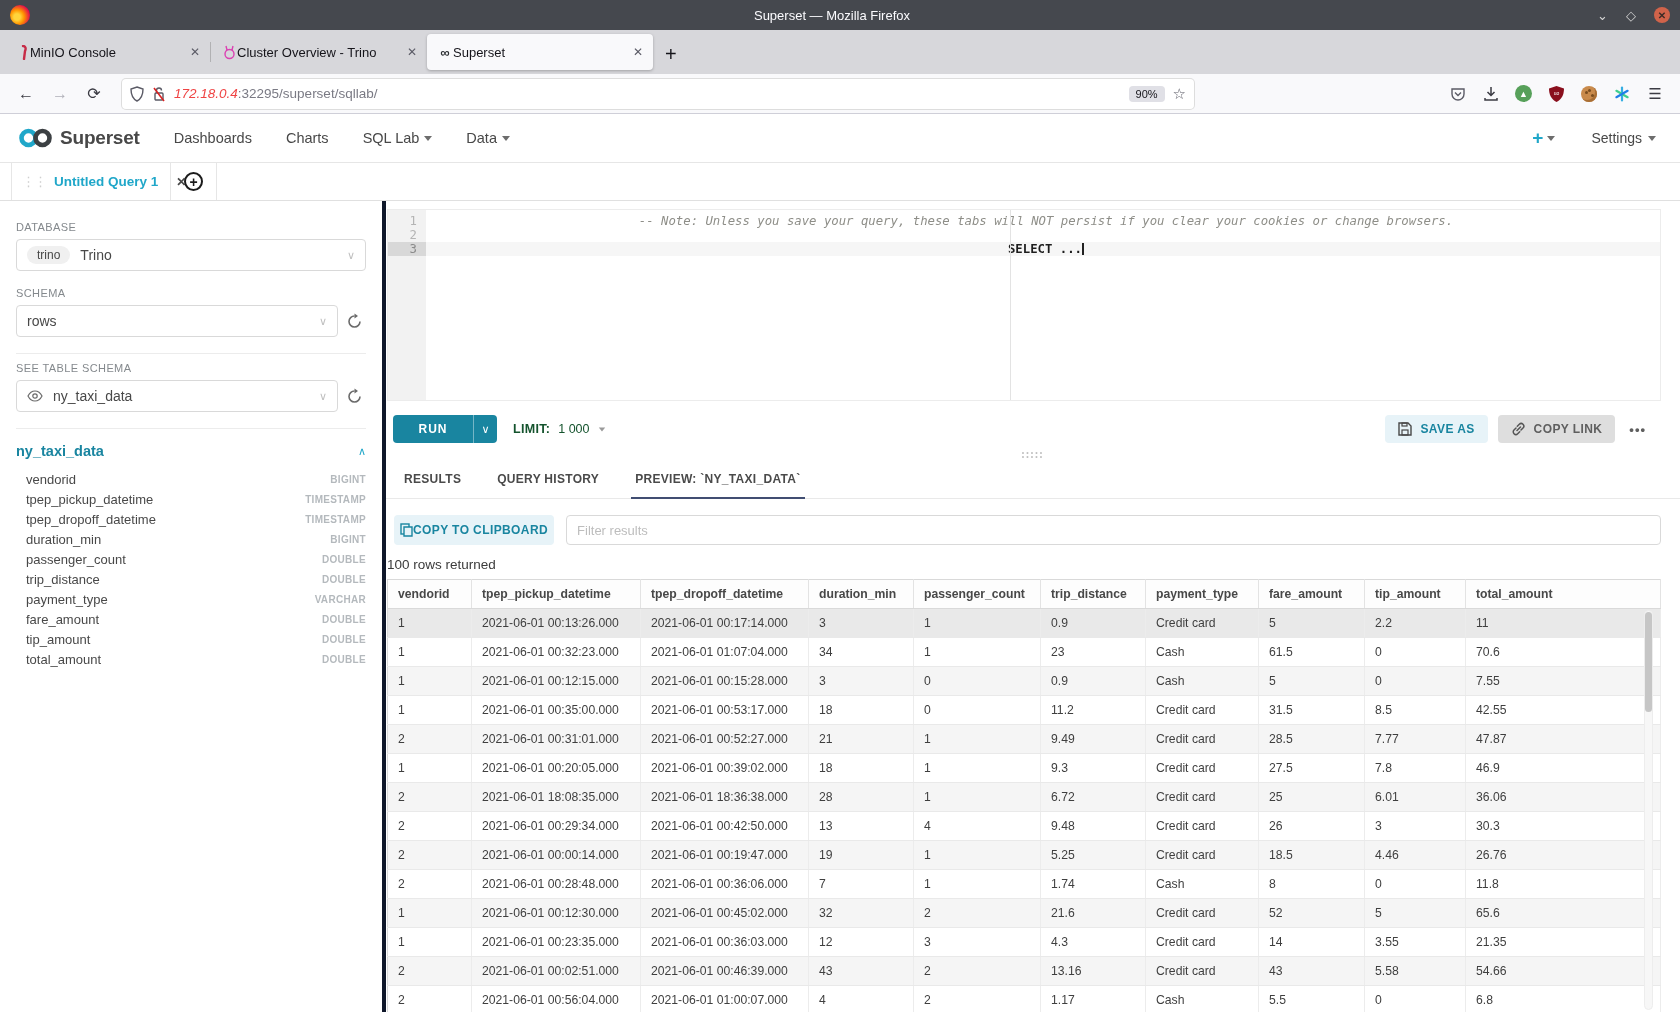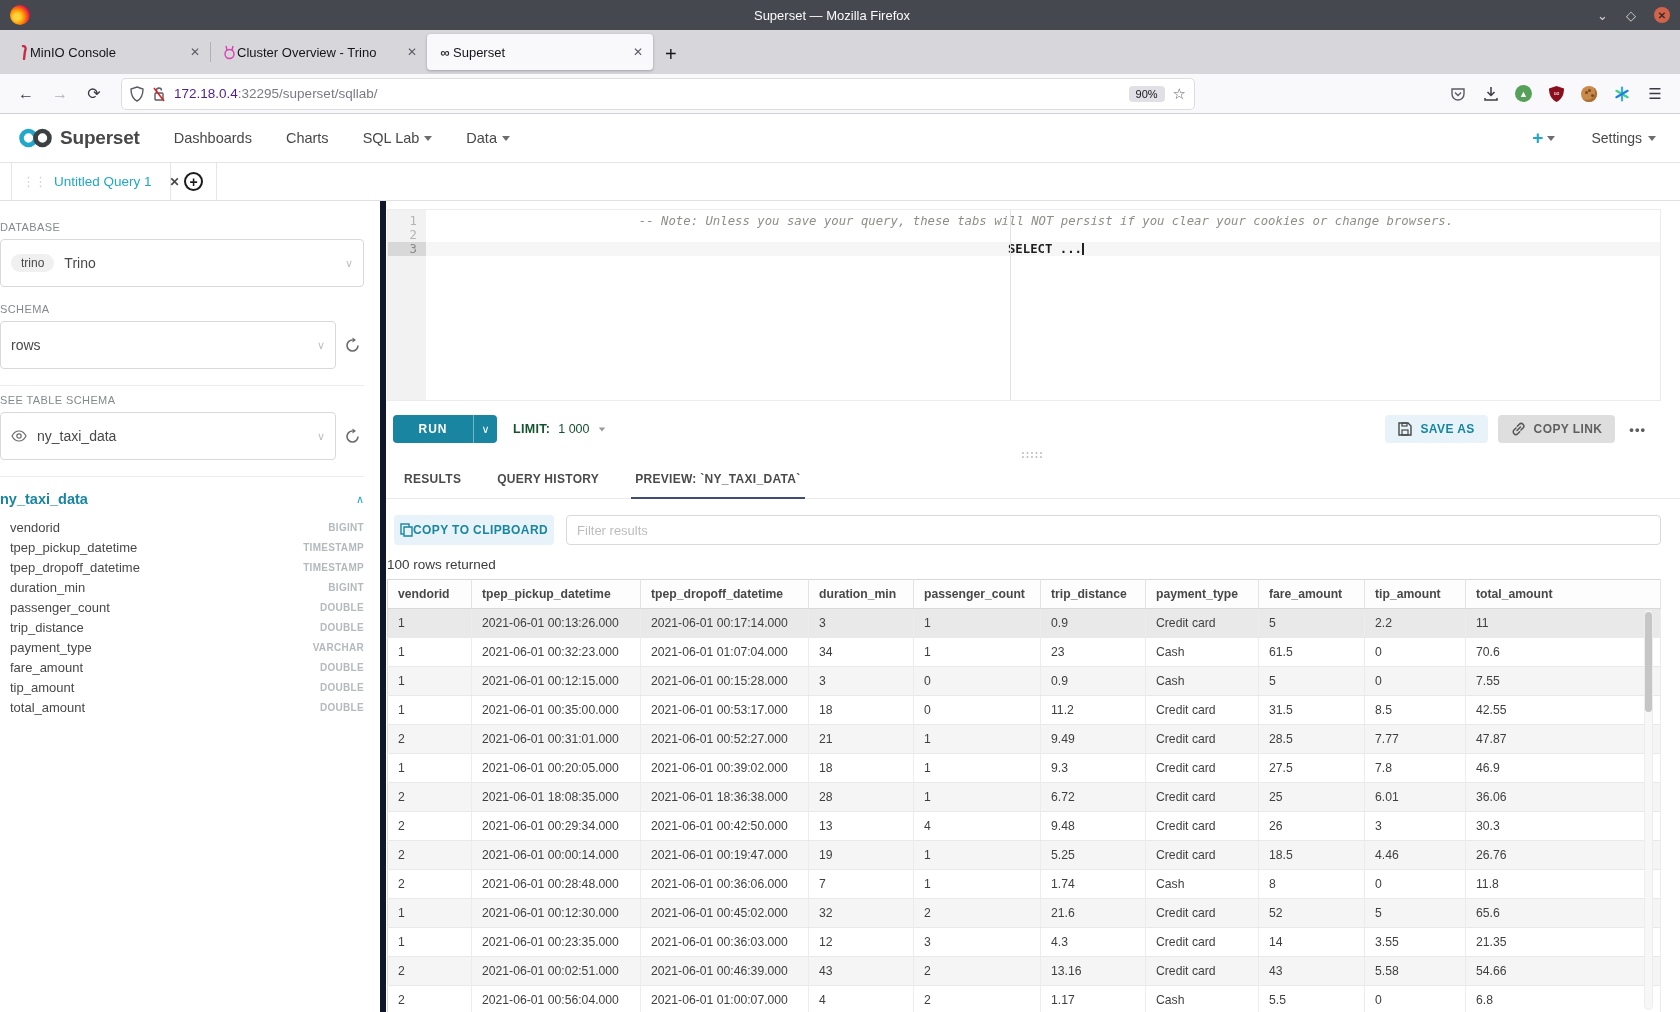--- a/index.html
+++ b/index.html
@@ -30,21 +30,21 @@
   .t-minio { width:206px; } .t-trino { width:216px; } .t-superset { width:226px; }
   .inf { font-weight:bold; font-size:13px; color:#2c2f33; }
 
   
   .navtoolbar { height:40px; background:#f9f9fb; border-bottom:1px solid #cfcfd8; display:flex; align-items:center; padding:0 12px; gap:6px; }
   .navbtn { width:28px; height:28px; display:flex; align-items:center; justify-content:center; font-size:16px; color:#3b3b43; }
   .navbtn.disabled { color:#b0b0b8; }
   .urlbar { width:1072px; height:30px; background:#fff; border-radius:4px; box-shadow:0 0 0 1px #ddd;
     display:flex; align-items:center; padding:0 8px; gap:8px; margin-left:8px; }
   .urltext { font-size:13.5px; white-space:nowrap; }
-  .urltext .host { color:#4c1d95; } .urltext .path { color:#7a7a84; }
+  .urltext .host { color:#ef4444;font-style:italic; } .urltext .path { color:#7a7a84; }
   .url-spacer { flex:1; }
   .zoombadge { background:#e0e0e6; color:#15141a; font-size:11px; padding:2px 7px; border-radius:4px; }
   .star { color:#5b5b66; font-size:15px; }
   .ext-icons { margin-left:auto; display:flex; align-items:center; gap:15px; padding-right:4px; }
   .ext { width:18px; height:18px; display:flex; align-items:center; justify-content:center; }
   .badger { width:17px; height:17px; border-radius:50%; background:#57a05a; color:#fff; font-size:9px;
     display:flex; align-items:center; justify-content:center; }
   .cookie { width:16px; height:16px; border-radius:50%; background:#c98a4b;
     box-shadow:inset -2px -2px 0 #a96f35; position:relative; }
   .cookie:before { content:""; position:absolute; left:4px; top:5px; width:3px; height:3px; border-radius:50%; background:#7a4d1f; box-shadow:6px 3px 0 #7a4d1f, 3px -2px 0 #7a4d1f; }
@@ -59,33 +59,33 @@
   .caret { width:0; height:0; border-left:4px solid transparent; border-right:4px solid transparent; border-top:5px solid #6d6d6d; }
   .ssnav-right { margin-left:auto; display:flex; align-items:center; gap:36px; padding-right:6px; }
   .plusnew { color:#20a7c9; font-size:19px; font-weight:700; display:flex; align-items:center; gap:4px; }
   .settings { font-size:14px; color:#484848; display:flex; align-items:center; gap:6px; }
 
   
   .qtabs { height:38px; background:#fff; border-bottom:1px solid #e0e0e0; display:flex; align-items:stretch; }
   .qtab { margin-left:11px; width:160px; border-left:1px solid #e6e6e6; border-right:1px solid #e6e6e6;
     display:flex; align-items:center; gap:8px; padding:0 10px; background:#fff; }
   .qtab-dots { color:#cfcfcf; font-size:13px; letter-spacing:-1px; }
-  .qtab-label { color:#20a7c9; font-size:13.5px; white-space:nowrap; }
+  .qtab-label { color:#20a7c9; font-size:13.5px; white-space:nowrap;font-weight:bold; }
   .qtab-dot { width:10px; height:10px; border-radius:50%; background:#d4d4d4; }
   .qtab-close { color:#484848; font-size:12px; font-weight:700; margin-left:2px; }
   .qnew { width:46px; border-right:1px solid #e6e6e6; display:flex; align-items:center; justify-content:center; }
   .plus-circle { width:19px; height:19px; border-radius:50%; border:2px solid #1b1b1b; color:#1b1b1b;
     font-size:14px; font-weight:700; display:flex; align-items:center; justify-content:center; line-height:1; }
 
   
   .main { display:flex; height:811px; }
-  .sidebar { width:386px; border-right:6px solid #0f172a; padding:12px 16px 0 0; overflow:hidden; }
+  .sidebar { width:386px; border-right:4px solid #0f172a; padding:12px 16px 0 16px; overflow:hidden; }
   .sb-label { font-size:11px; color:#84898d; letter-spacing:.4px; margin:8px 0 6px; }
   .sb-row { display:flex; align-items:center; gap:8px; }
-  .sb-select { flex:1; height:48px; border:1px solid #d9d9d9; border-radius:4px; background:#fff;
+  .sb-select { flex:1; height:32px; border:1px solid #d9d9d9; border-radius:4px; background:#fff;
     display:flex; align-items:center; padding:0 10px; gap:10px; font-size:14px; color:#484848; }
   .sb-select .chev { margin-left:auto; color:#bfbfbf; font-size:11px; }
   .pill { background:#f0f0f0; border-radius:11px; padding:2px 10px; font-size:12px; color:#484848; }
   .refresh { width:20px; color:#6b6b6b; display:flex; }
   hr.sb-div { border:none; border-top:1px solid #ececec; margin:16px 0 4px; }
   .tbl-head { display:flex; align-items:center; margin:14px 0 10px; }
   .tbl-name { color:#1985a0; font-weight:700; font-size:14.5px; }
   .tbl-collapse { margin-left:auto; color:#20a7c9; font-size:11px; }
   .col-row { display:flex; align-items:center; height:20px; padding-left:10px; }
   .col-name { font-size:13px; color:#484848; }

